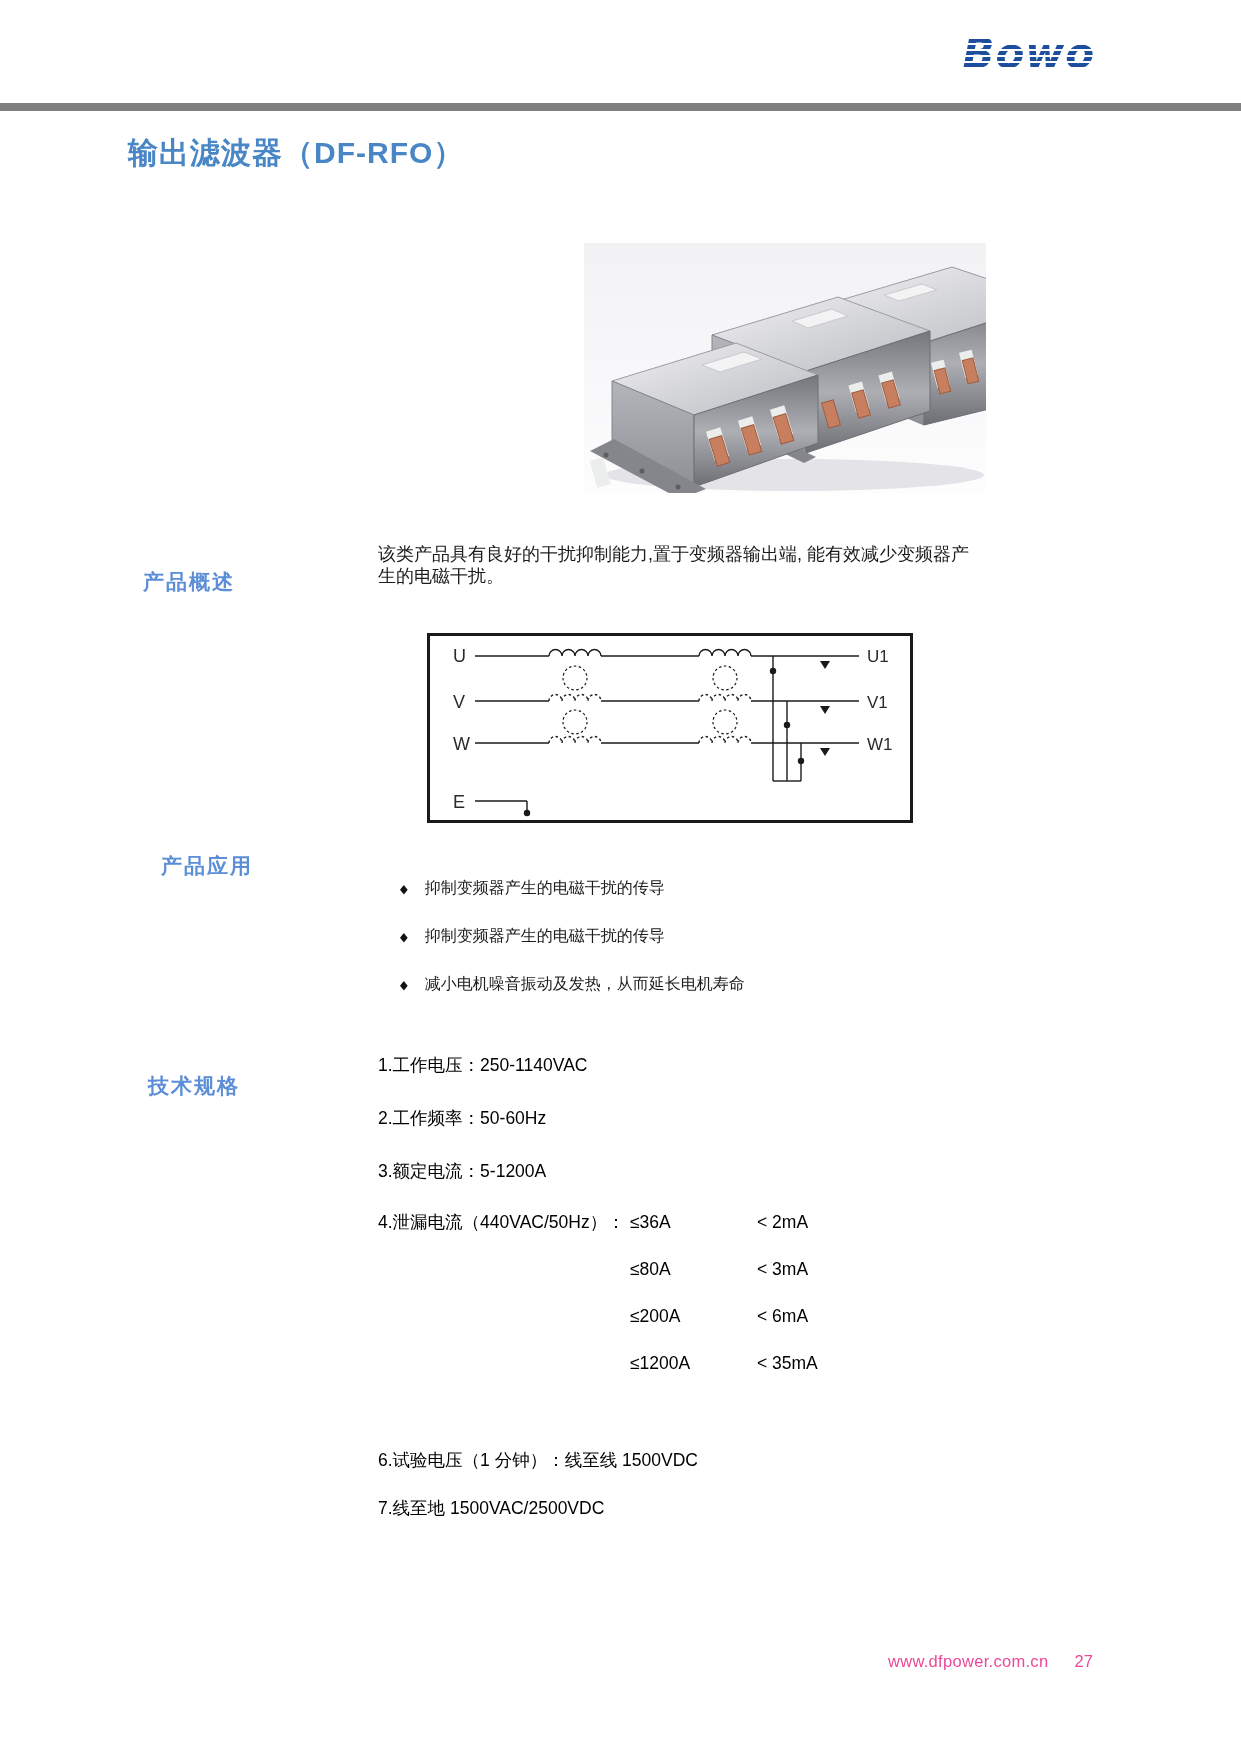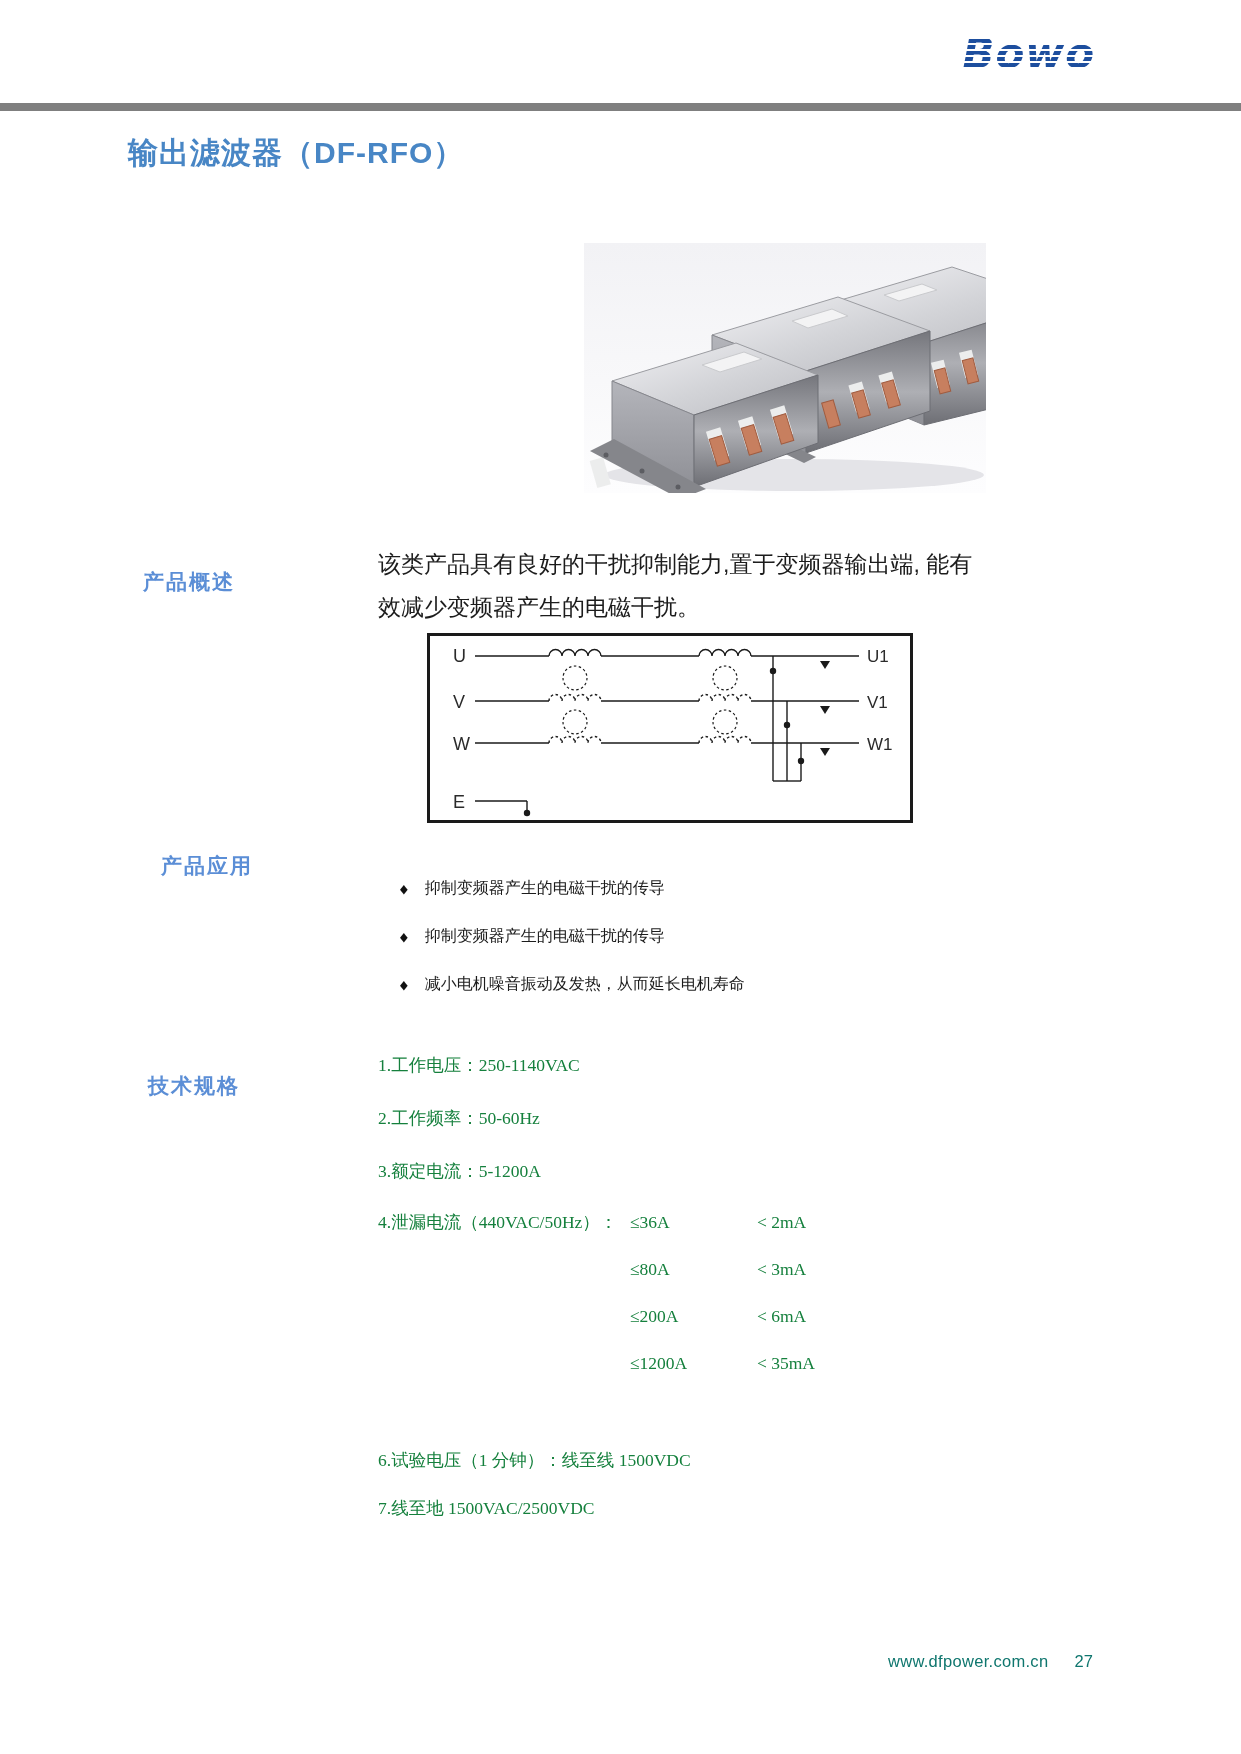--- a/index.html
+++ b/index.html
@@ -45,39 +45,39 @@
   .section-heading {
     position:absolute;
     font-size:21px; font-weight:bold; color:#5b8ed6; letter-spacing:2px;
   }
   .h-overview { top:568px; left:143px; }
   .h-apps     { top:852px; left:161px; }
   .h-specs    { top:1072px; left:148px; }
 
   .overview-text {
     position:absolute; top:543px; left:378px; width:600px;
-    font-size:23px; line-height:43px; color:#1c1c1c;
+    font-size:18px; line-height:22px; color:#1c1c1c;
   }
 
   .diagram-wrap { position:absolute; top:633px; left:427px; }
 
   .apps-list { position:absolute; top:877px; left:400px; }
   .app-item { display:flex; align-items:center; height:22px; margin-bottom:26px; }
   .bullet { font-size:10px; color:#111; margin-right:17px; transform:scaleY(1.25); }
   .app-label { font-size:16px; color:#1c1c1c; }
 
-  .specs { position:absolute; top:1054px; left:378px; font-size:17.5px; color:#15803d;font-family:Liberation Serif, serif; }
+  .specs { position:absolute; top:1054px; left:378px; font-size:17.5px; color:#000000; }
   .spec-line { line-height:23px; margin-bottom:30px; white-space:pre; }
   .leak-row { display:grid; grid-template-columns:252px 127px auto; line-height:23px; margin-bottom:24px; white-space:pre; }
   .gap-before-5 { height:50px; }
 
   
   .footer {
     position:absolute; top:1652px; left:888px;
-    font-size:16.5px; color:#0f766e; letter-spacing:0.3px;
+    font-size:16.5px; color:#ec4899; letter-spacing:0.3px;
   }
   .footer .pagenum { margin-left:26px; }
 </style>
 </head>
 <body>
 
 <div class="logo">Bowo</div>
 <div class="divider-bar"></div>
 
 <div class="page-title">输出滤波器（DF-RFO）</div>

